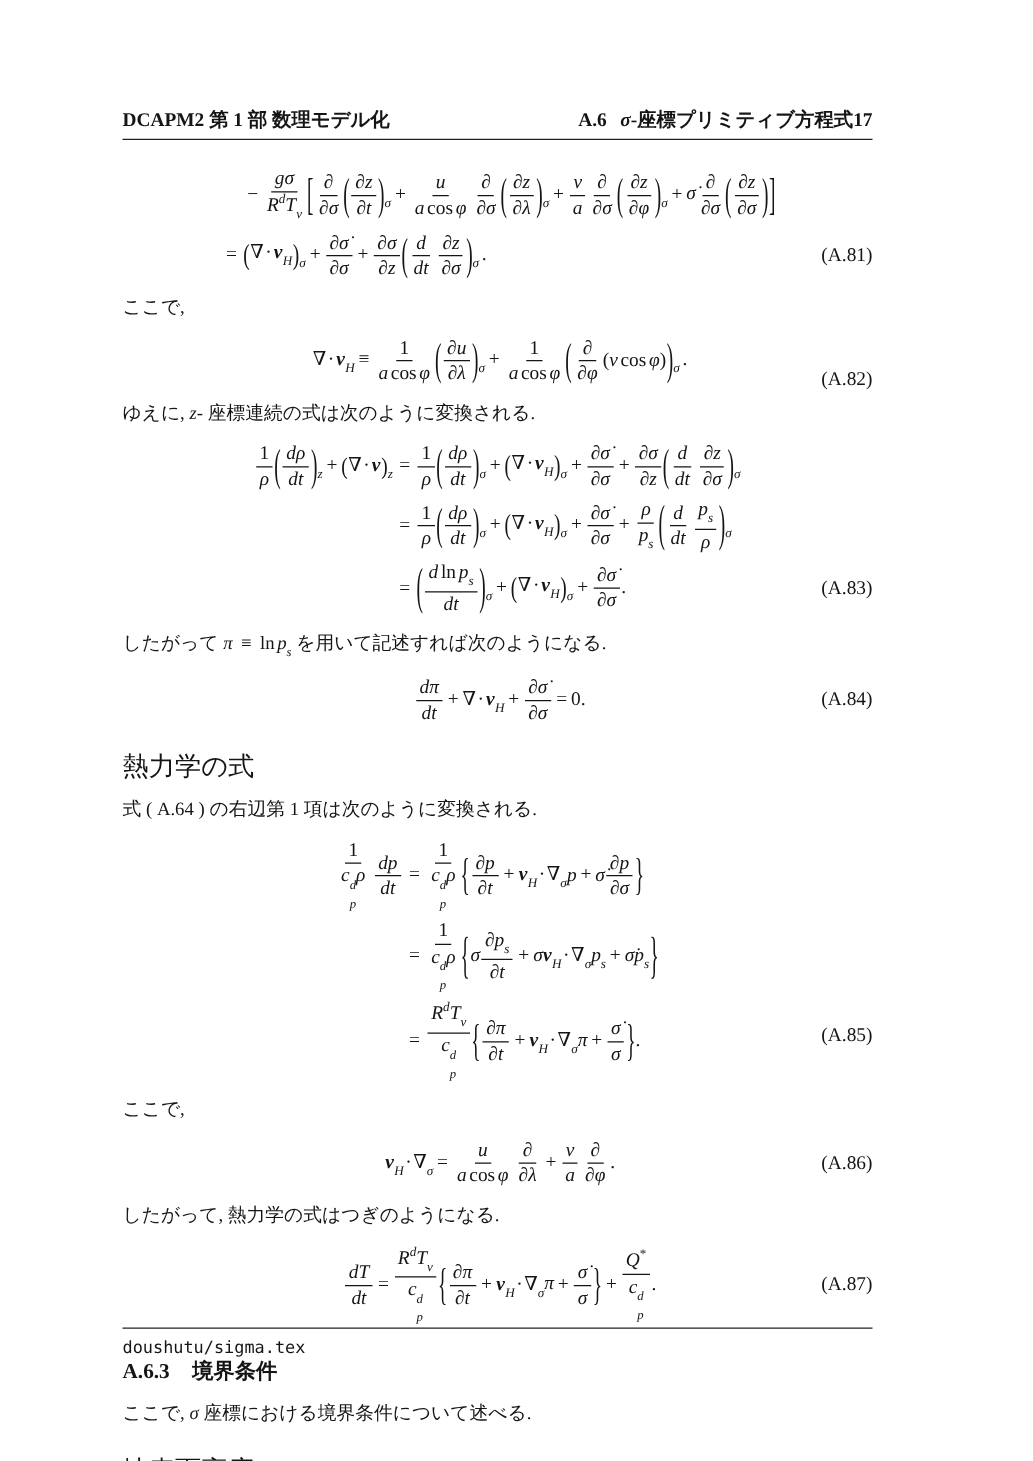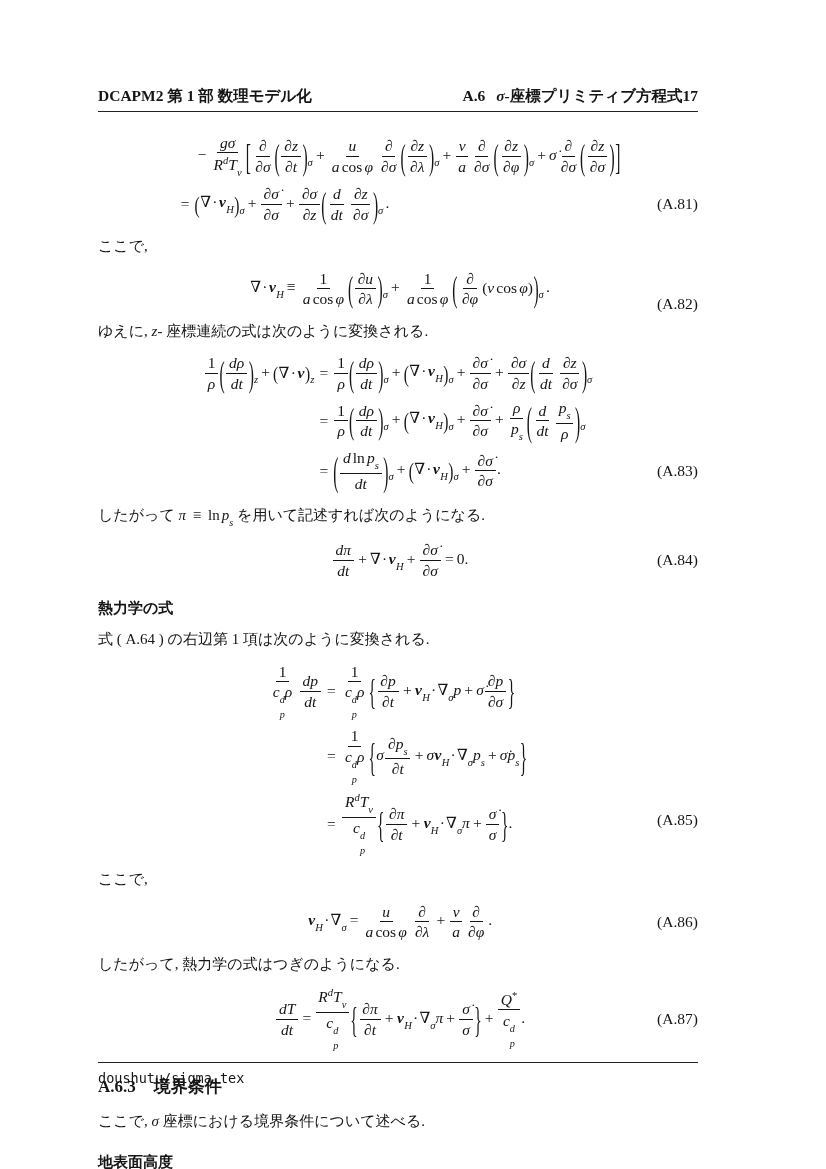--- a/index.html
+++ b/index.html
@@ -11,22 +11,22 @@
   .page-header{display:flex;justify-content:space-between;align-items:baseline;
       border-bottom:1.3px solid #222;padding-bottom:4px;font-weight:bold;font-size:15.5px;}
   .ph-right{display:flex;align-items:baseline;}
   .page-footer{position:absolute;left:98px;width:600px;top:1062px;border-top:1.2px solid #222;
       padding-top:7px;display:flex;justify-content:space-between;font-size:14.5px;}
   .pf-left{font-family:"DejaVu Sans Mono","Liberation Mono",monospace;font-size:13.5px;}
 
   
   .para{font-size:15px;line-height:1.5;margin:8px 0;}
   .tight{margin:4px 0;}
-  .subheading{font-family:"Liberation Sans","DejaVu Sans",sans-serif;font-weight:bold;
-      font-size:15px;margin:20px 0 10px;}
+  .subheading{font-family:"Liberation Sans","DejaVu Sans",sans-serif;font-weight:normal;
+      font-size:21px;margin:20px 0 10px;}
   .section-heading{font-size:17px;font-weight:bold;margin:24px 0 12px;display:flex;gap:18px;align-items:baseline;}
   .sec-title{font-family:"Liberation Sans","DejaVu Sans",sans-serif;}
 
   
   .equation{position:relative;margin:12px 0;font-size:15.5px;}
   #eq81{margin-top:22px;}
   .eqgrid{display:grid;grid-template-columns:auto auto auto;justify-content:center;
       align-items:center;row-gap:7px;}
   .eqcell{white-space:nowrap;line-height:1.25;}
   .eqcell.lhs{justify-self:end;}

